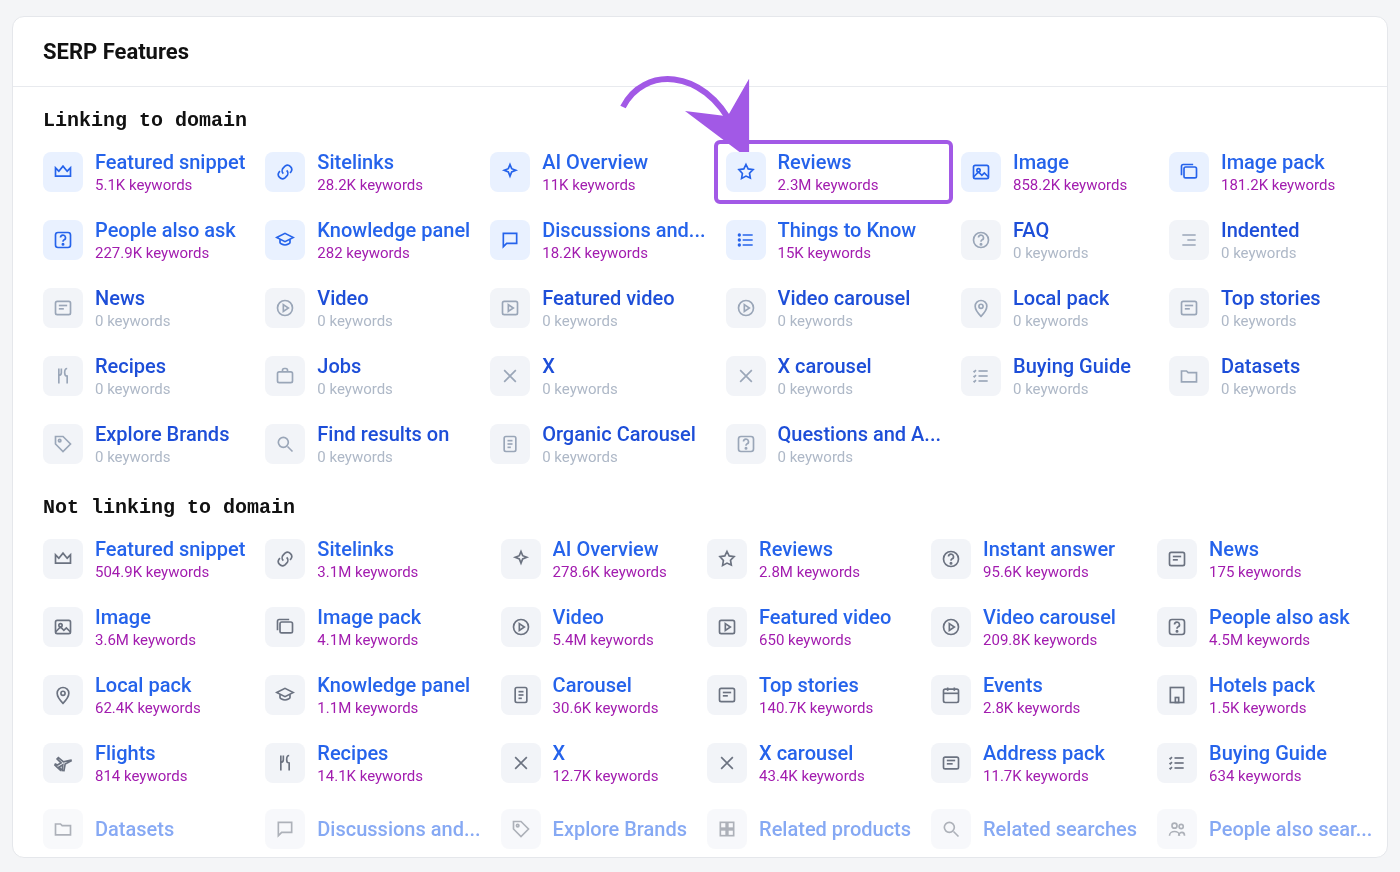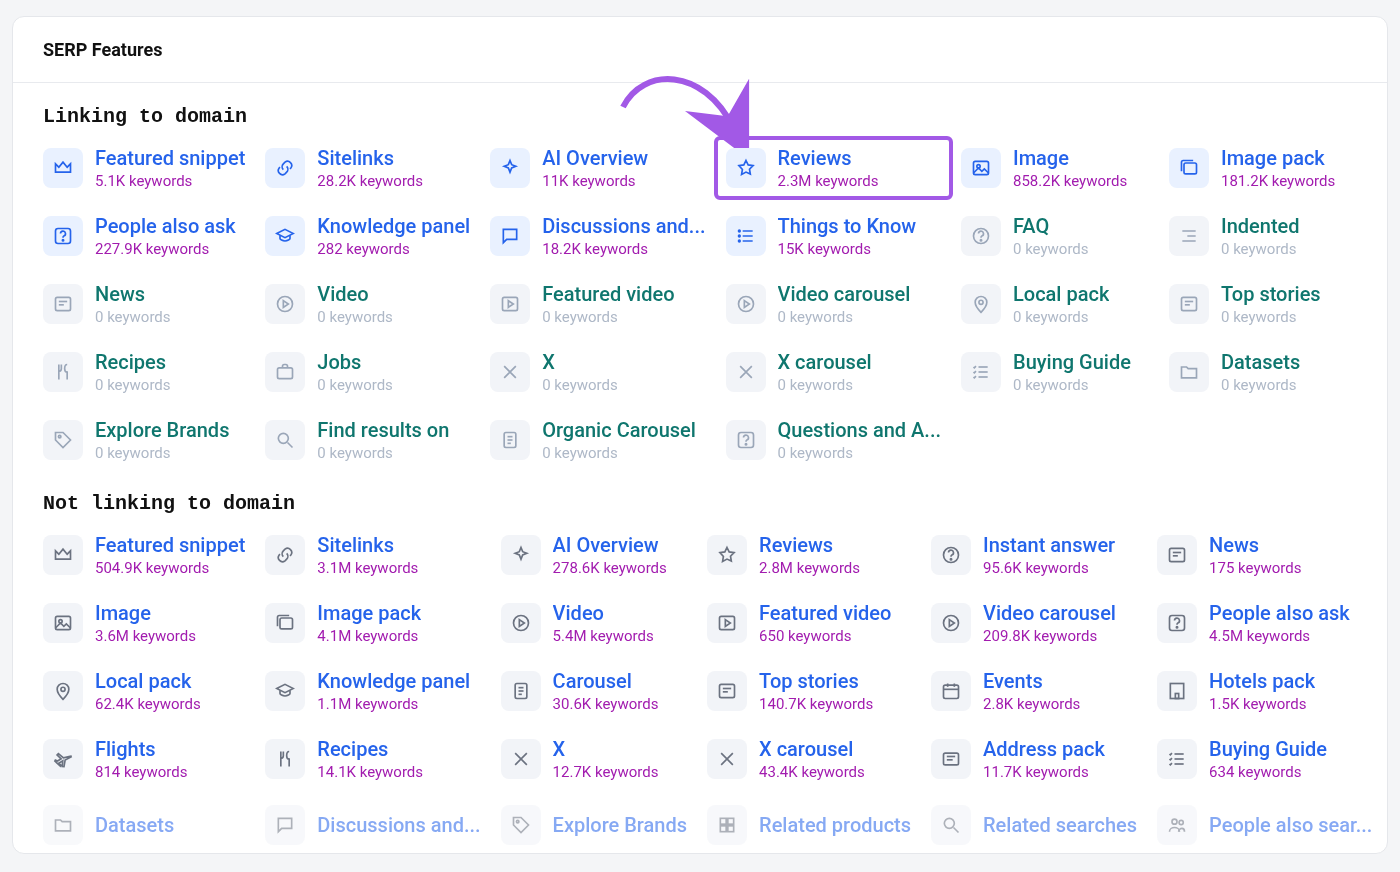--- a/index.html
+++ b/index.html
@@ -14,21 +14,21 @@
     border: 1px solid #e5e7eb;
     border-radius: 12px;
     margin-top: 16px;
     overflow: hidden;
   }
   .card-header {
     padding: 22px 30px;
     border-bottom: 1px solid #e8eaee;
   }
   .card-header h2 {
-    font-size: 18px;
+    font-size: 22px;
     font-weight: 700;
     color: #111;
   }
   .section {
     padding: 22px 30px 8px 30px;
   }
   .section-title {
     font-size: 20px;
     font-weight: 700;
     color: #111;
@@ -65,21 +65,21 @@
   .icon-box.neutral svg { stroke: #6b7280; fill: none; }
   .feature-text { display: flex; flex-direction: column; gap: 2px; min-width: 0; }
   .feature-name {
     font-size: 20px;
     font-weight: 500;
     color: #2563eb;
     white-space: nowrap;
     overflow: hidden;
     text-overflow: ellipsis;
   }
-  .feature-name.muted { color: #0f766e; }
+  .feature-name.muted { color: #1d4ed8; }
   .feature-sub {
     font-size: 15px;
     color: #a21caf;
     white-space: nowrap;
   }
   .feature-sub.muted { color: #aeb8c7; }
   .highlight {
     border: 4px solid #a259e6;
     border-radius: 6px;
     padding: 6px 8px;

